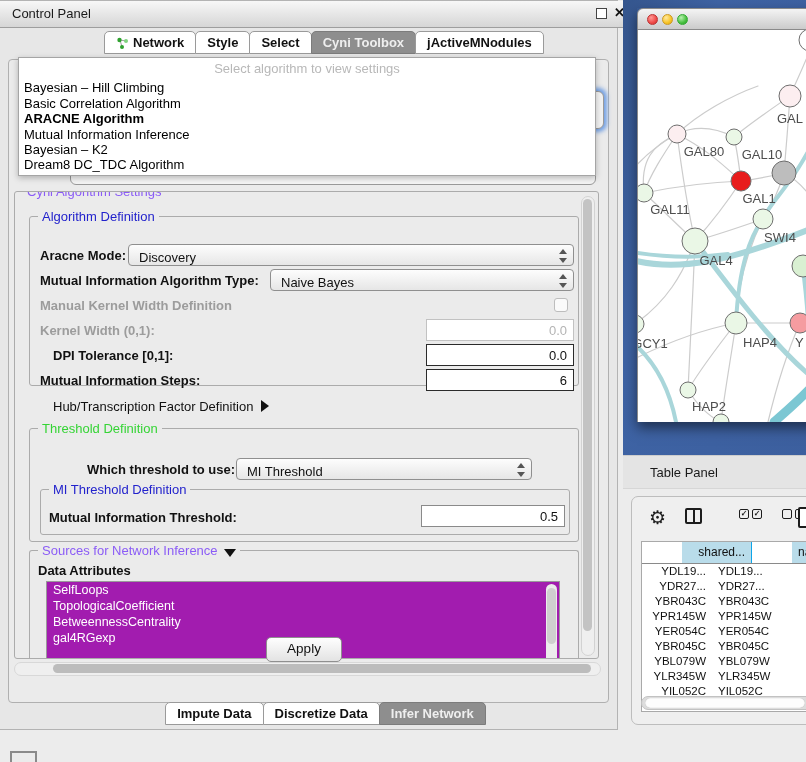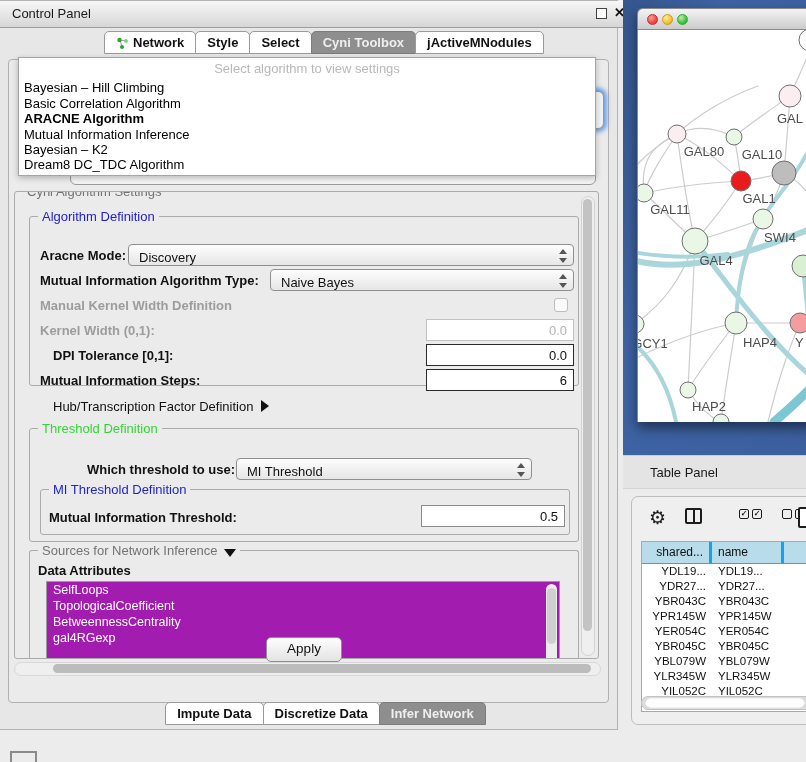--- a/index.html
+++ b/index.html
@@ -22,21 +22,21 @@
   
   .frag-combo{left:70px;top:90px;width:516px;height:36px;border:1px solid #999;border-radius:6px;background:#f2f2f2;box-shadow:0 0 4px 2.5px rgba(92,146,226,.85);}
   .frag-combo2{left:70px;top:150px;width:508px;height:32px;border:1px solid #999;border-radius:6px;background:#f4f4f4;}
   
   .dropdown{left:18px;top:56px;width:560px;height:117px;background:#fff;border:1px solid #a5a5a5;box-shadow:0 2px 6px rgba(0,0,0,.25);z-index:30;}
   .dropdown .head{position:absolute;left:0;top:3px;width:100%;text-align:center;color:#b8b8b8;font-size:13px;}
   .ddi{position:absolute;left:5px;font-size:13px;color:#000;white-space:nowrap;}
   .ddi.b{font-weight:bold;}
   
   .fs{position:absolute;border:1px solid #ababab;border-radius:3px;box-sizing:border-box;}
-  .fs>.lg{position:absolute;top:-8px;left:8px;background:#ebebeb;padding:0 4px;font-size:13px;color:#737373;white-space:nowrap;}
+  .fs>.lg{position:absolute;top:-8px;left:8px;background:#ebebeb;padding:0 4px;font-size:13px;color:#8b5cf6;white-space:nowrap;}
   .lg.blue{color:#2222cc;}
   .lg.green{color:#35d435;}
   .lbl{position:absolute;font-size:13px;color:#111;font-weight:bold;white-space:nowrap;}
   .lbl.dis{color:#9c9c9c;}
   .combo{position:absolute;height:22px;background:linear-gradient(#fdfdfd,#e6e6e6);border:1px solid #8f8f8f;border-radius:4px;box-sizing:border-box;font-size:13px;}
   .combo .v{position:absolute;left:10px;top:5px;color:#111;}
   .spin{position:absolute;right:6px;top:4px;width:9px;height:14px;}
   .spin:before,.spin:after{content:"";position:absolute;left:1px;border-left:4px solid transparent;border-right:4px solid transparent;}
   .spin:before{top:0;border-bottom:5px solid #555;}
   .spin:after{bottom:0;border-top:5px solid #555;}
@@ -68,21 +68,21 @@
   .tp-header{left:623px;top:455px;width:183px;height:34px;background:#e4e4e4;border-top:1px solid #cdcdcd;border-bottom:1px solid #d6d6d6;box-sizing:border-box;}
   .tp-header .t{position:absolute;left:27px;top:9px;font-size:13px;color:#1a1a1a;}
   .tblwin{left:631px;top:496px;width:185px;height:229px;background:#efefef;border:1px solid #bdbdbd;border-radius:7px;box-sizing:border-box;overflow:hidden;}
   .gear{position:absolute;font-size:19px;color:#1c1c1c;}
   .colic{position:absolute;width:17px;height:16px;border:2px solid #1c1c1c;border-radius:2px;box-sizing:border-box;}
   .colic:before{content:"";position:absolute;left:6px;top:0;width:2px;height:12px;background:#1c1c1c;}
   .cbx{display:inline-block;width:10px;height:10px;border:1.7px solid #1c1c1c;border-radius:2px;box-sizing:border-box;font-size:8px;line-height:7px;text-align:center;color:#1c1c1c;font-weight:bold;margin-right:3px;vertical-align:top;}
   .docic{position:absolute;width:18px;height:17px;border:2px solid #1c1c1c;border-radius:2px;background:#fff;}
   .ttable{position:absolute;left:9px;top:44px;width:176px;height:171px;background:#fff;border:1px solid #a9a9a9;border-right:none;box-sizing:border-box;overflow:hidden;}
   .thead{display:flex;height:21px;border-bottom:1px solid #8a8a8a;}
-  .thcell{background:#b9dcea;border-right:3px solid #0ea5e9;box-sizing:border-box;font-size:12px;color:#111;text-align:right;padding:3px 6px 0 0;flex:none;}
+  .thcell{background:#b9dcea;border-right:1px solid #0ea5e9;box-sizing:border-box;font-size:12px;color:#111;text-align:right;padding:3px 6px 0 0;flex:none;margin-left:40px;}
   .trow{display:flex;height:15px;}
   .tcell{font-size:11.5px;color:#111;text-align:right;padding:1px 6px 0 0;box-sizing:border-box;flex:none;white-space:nowrap;overflow:hidden;}
   .tcell.c2,.thcell.c2{text-align:left;padding:1px 0 0 6px;}
   .thcell.c2{padding-top:3px;}
   .tbl-hscroll{position:absolute;left:9px;top:199px;width:176px;height:14px;background:#dcdcdc;border:1px solid #c2c2c2;border-radius:7px;box-sizing:border-box;}
   .tbl-hscroll .th{position:absolute;left:3px;top:1px;width:160px;height:10px;background:#fdfdfd;border-radius:5px;box-shadow:inset 0 0 1px #999;}
   .chip{left:10px;top:751px;width:27px;height:14px;border:2px solid #8a8a8a;background:#ebebeb;box-sizing:border-box;}
   .splitter{left:613px;top:367px;width:8px;height:13px;}
   .splitter i{display:block;height:2px;margin:2px 0;background:#9a9a9a;}
 </style>

